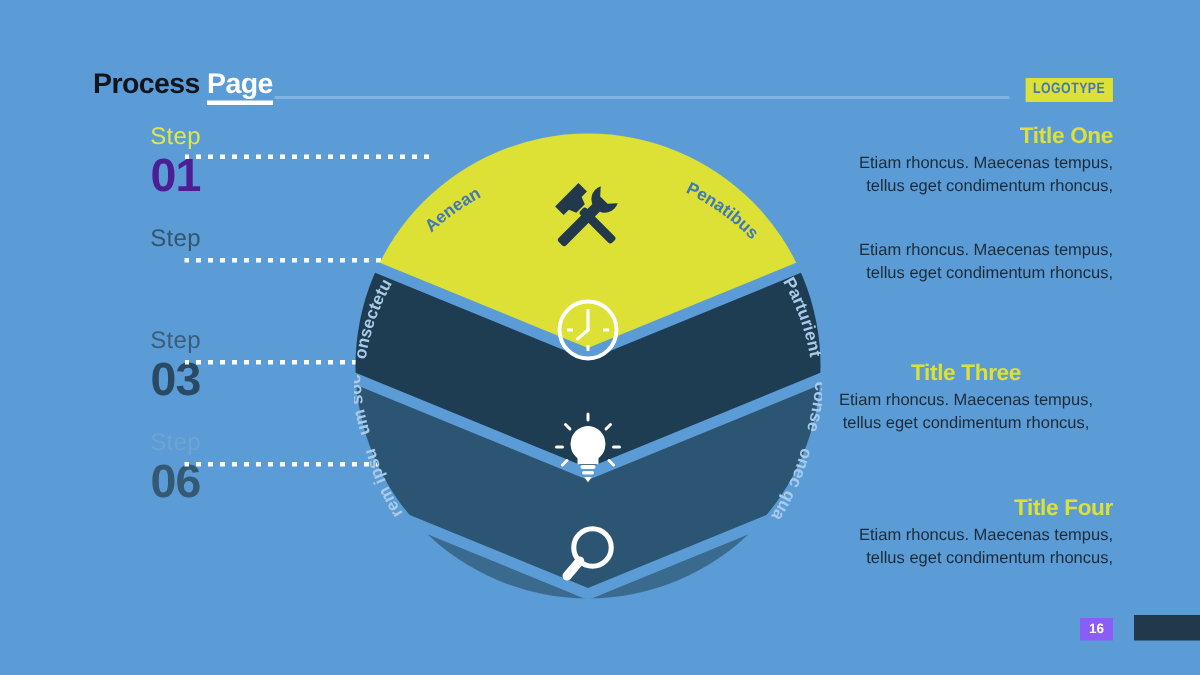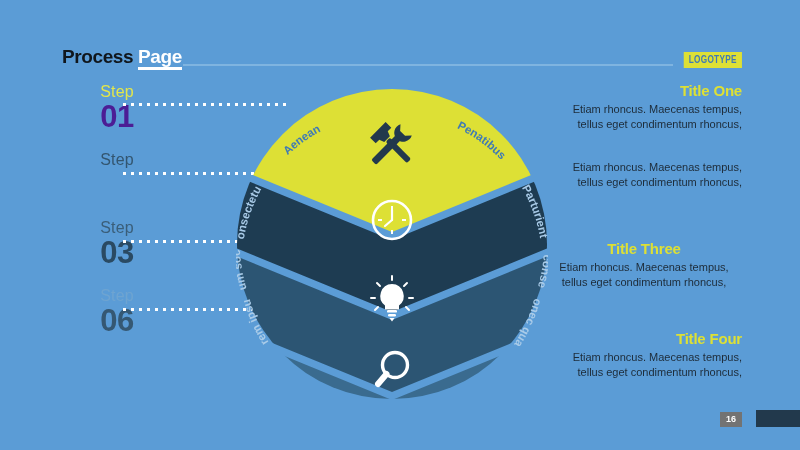--- a/index.html
+++ b/index.html
@@ -92,21 +92,21 @@
     color:#1d2b38; font-size:11px; line-height:1.35;
   }
   .info-1 { top:82px; }
   .info-2 { top:160px; }
   .info-3 { top:240px;text-align:center; }
   .info-4 { top:318px;margin-top:12px; }
 
   
   #page-badge {
     position:absolute; right:58px; top:412px;
-    background:#737373; color:#ffffff;
+    background:#8b5cf6; color:#ffffff;
     font-size:9px; font-weight:bold;
     padding:3px 6px; line-height:1;
   }
   #footer-bar {
     position:absolute; right:0px; top:410px;
     width:44px; height:17px; background:#22394c;
   }
 </style>
 </head>
 <body>

